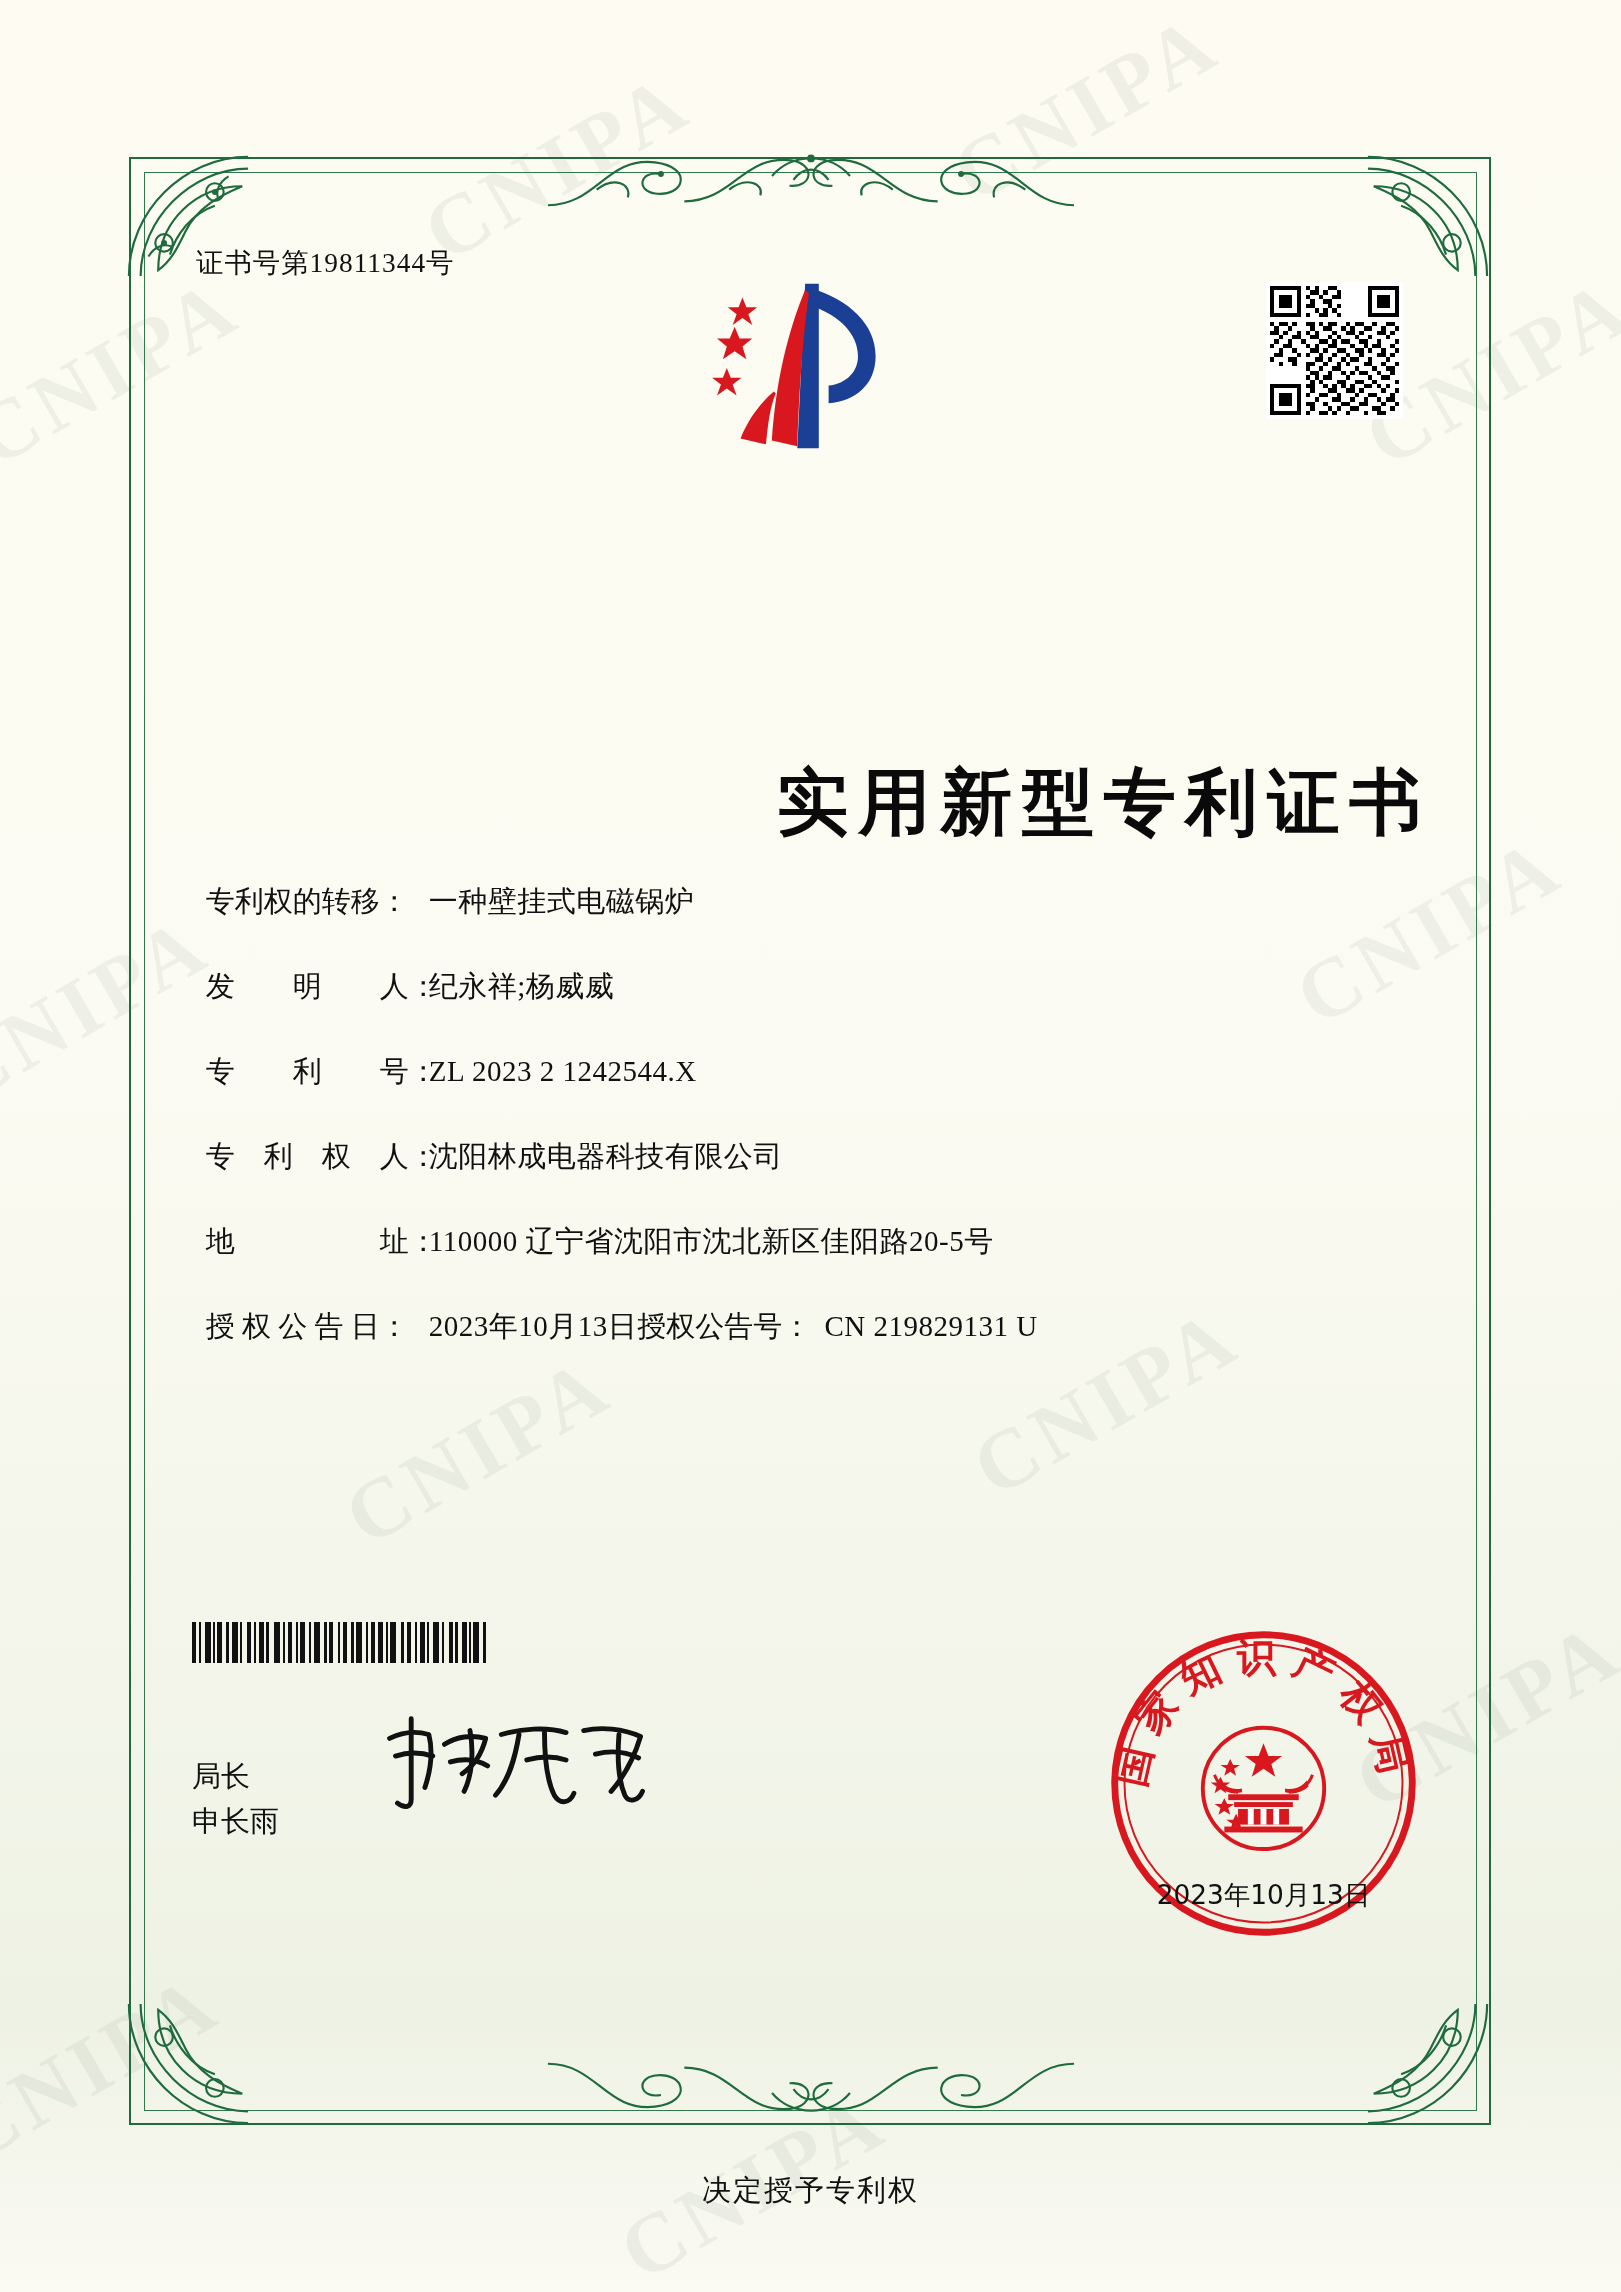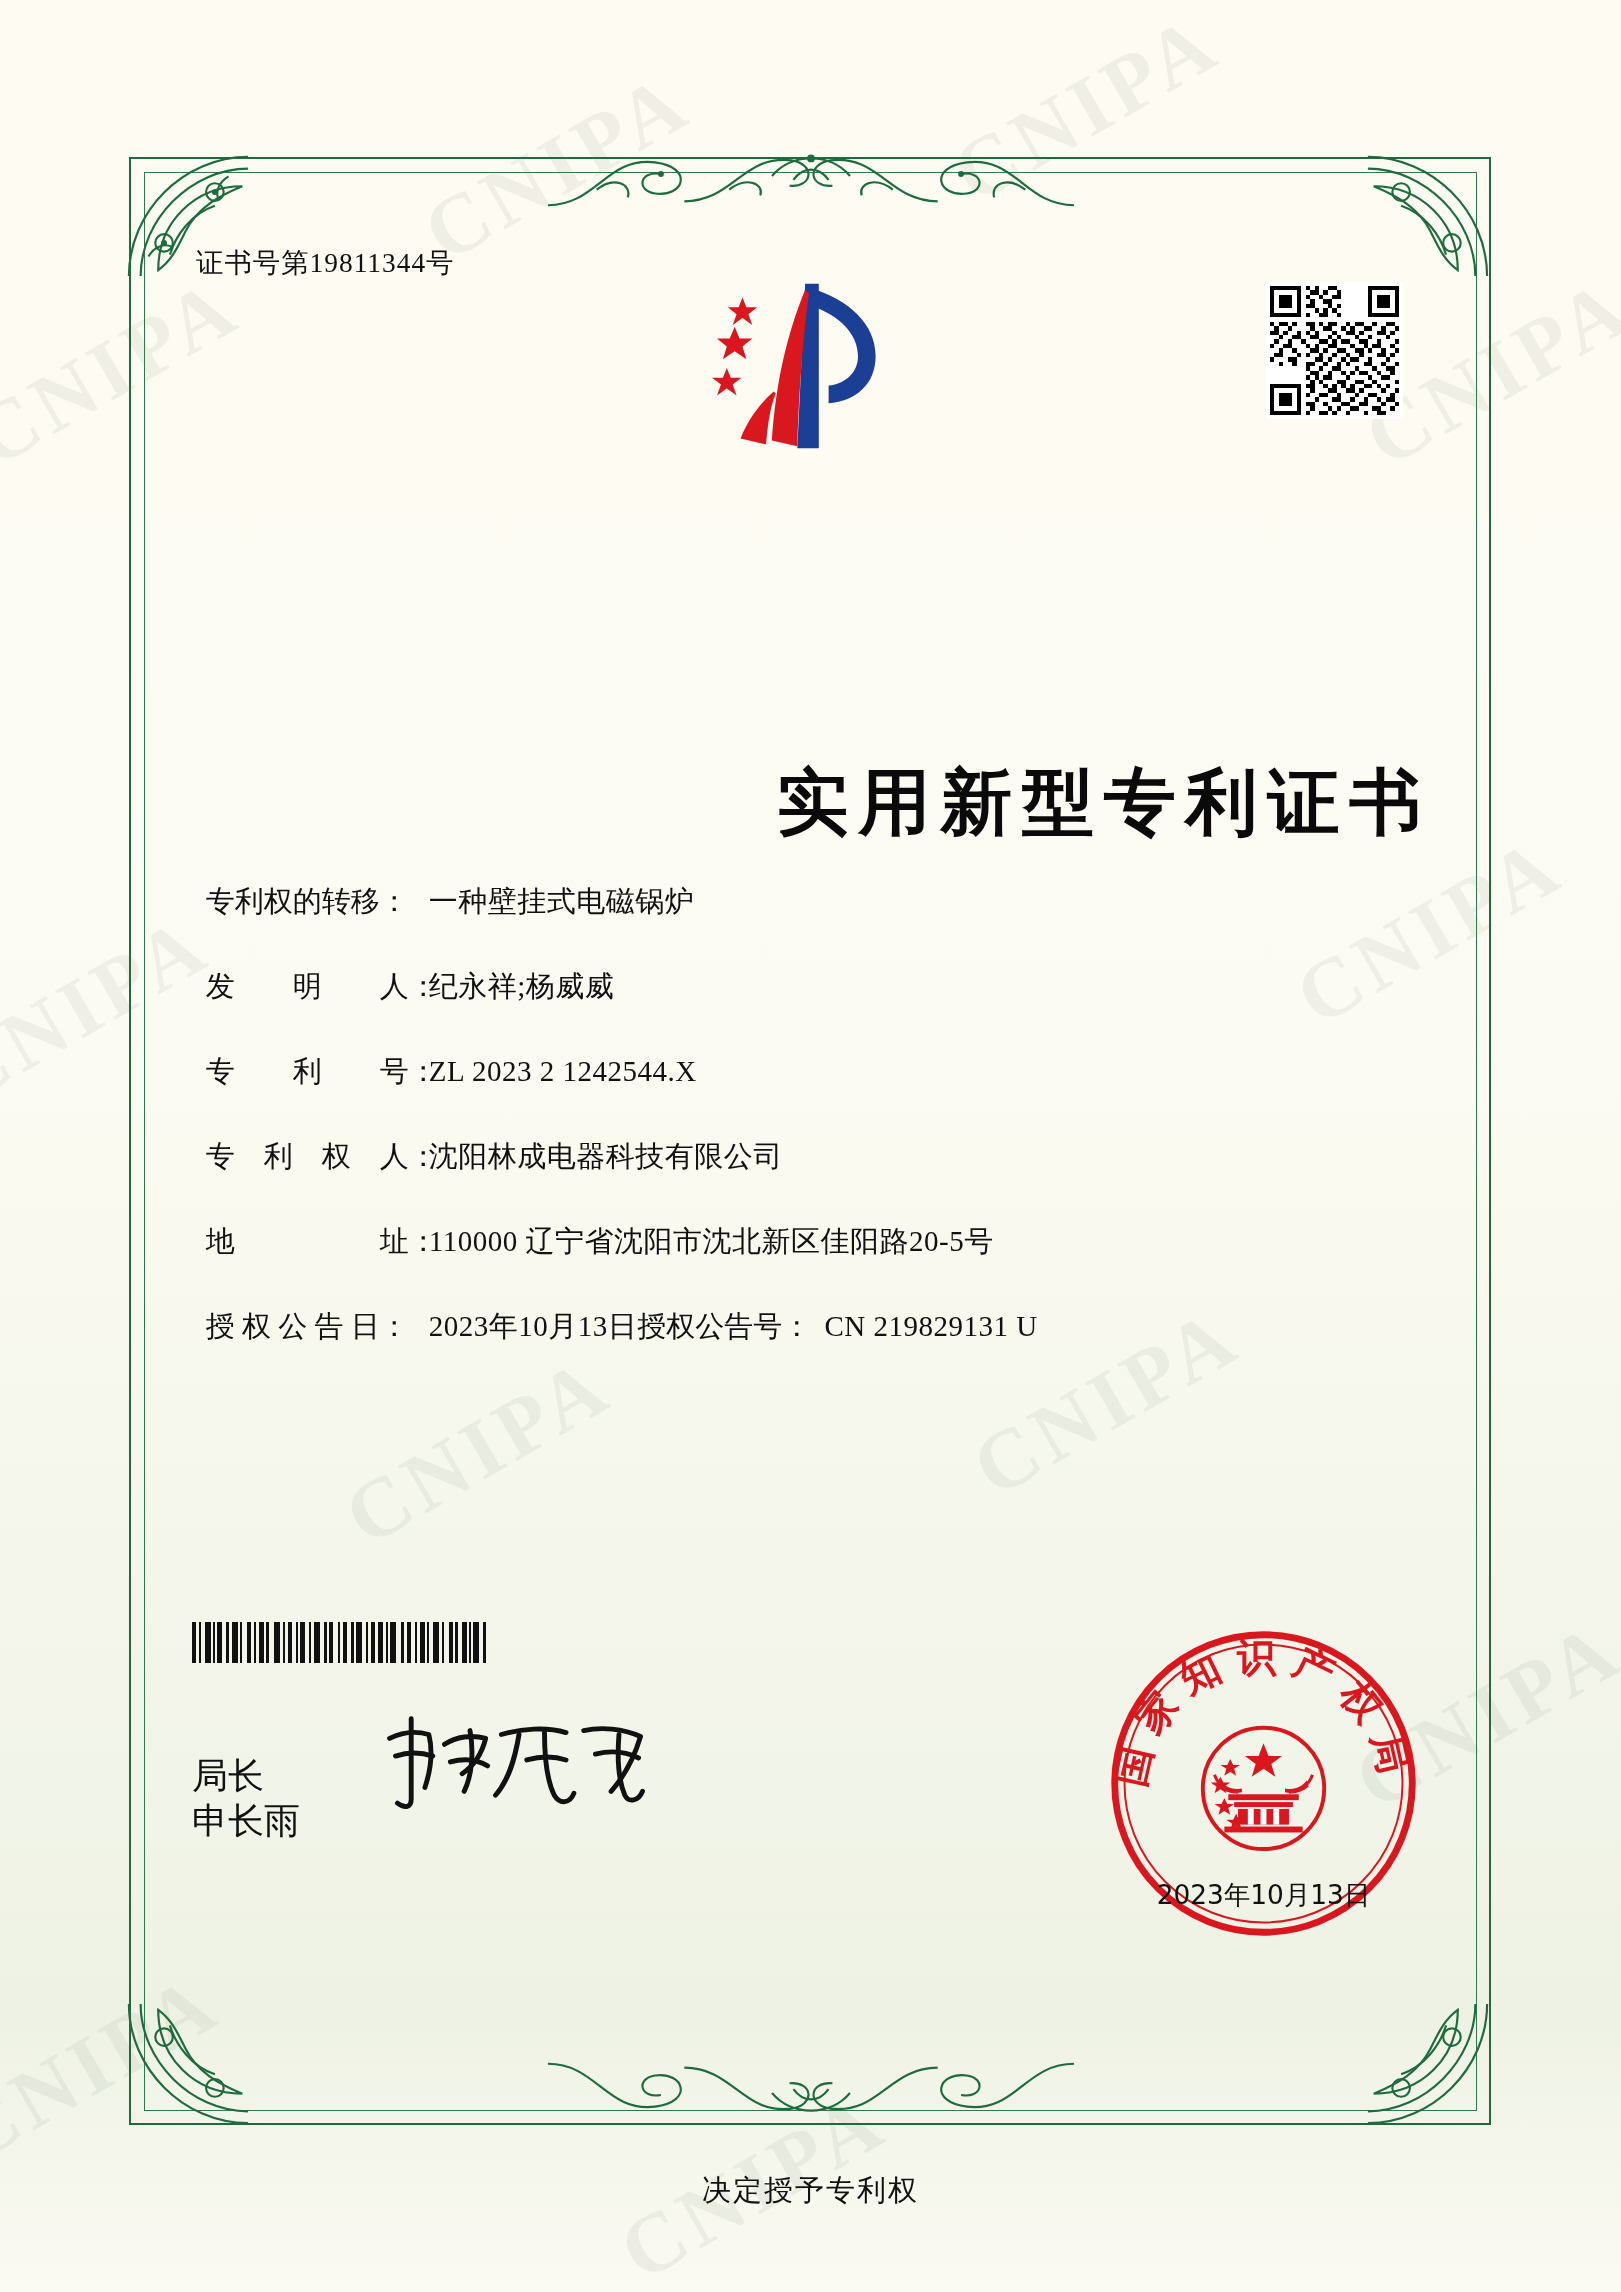--- a/index.html
+++ b/index.html
@@ -197,21 +197,21 @@
     display: block;
     background: #111;
     height: 100%;
   }
 
   
   .sig-block {
     position: absolute;
     left: 192px;
     top: 1754px;
-    font-size: 36px;
+    font-size: 29px;
     line-height: 45px;
     color: #111;
   }
   .signature {
     position: absolute;
     left: 372px;
     top: 1705px;
     width: 294px;
     height: 108px;
   }

